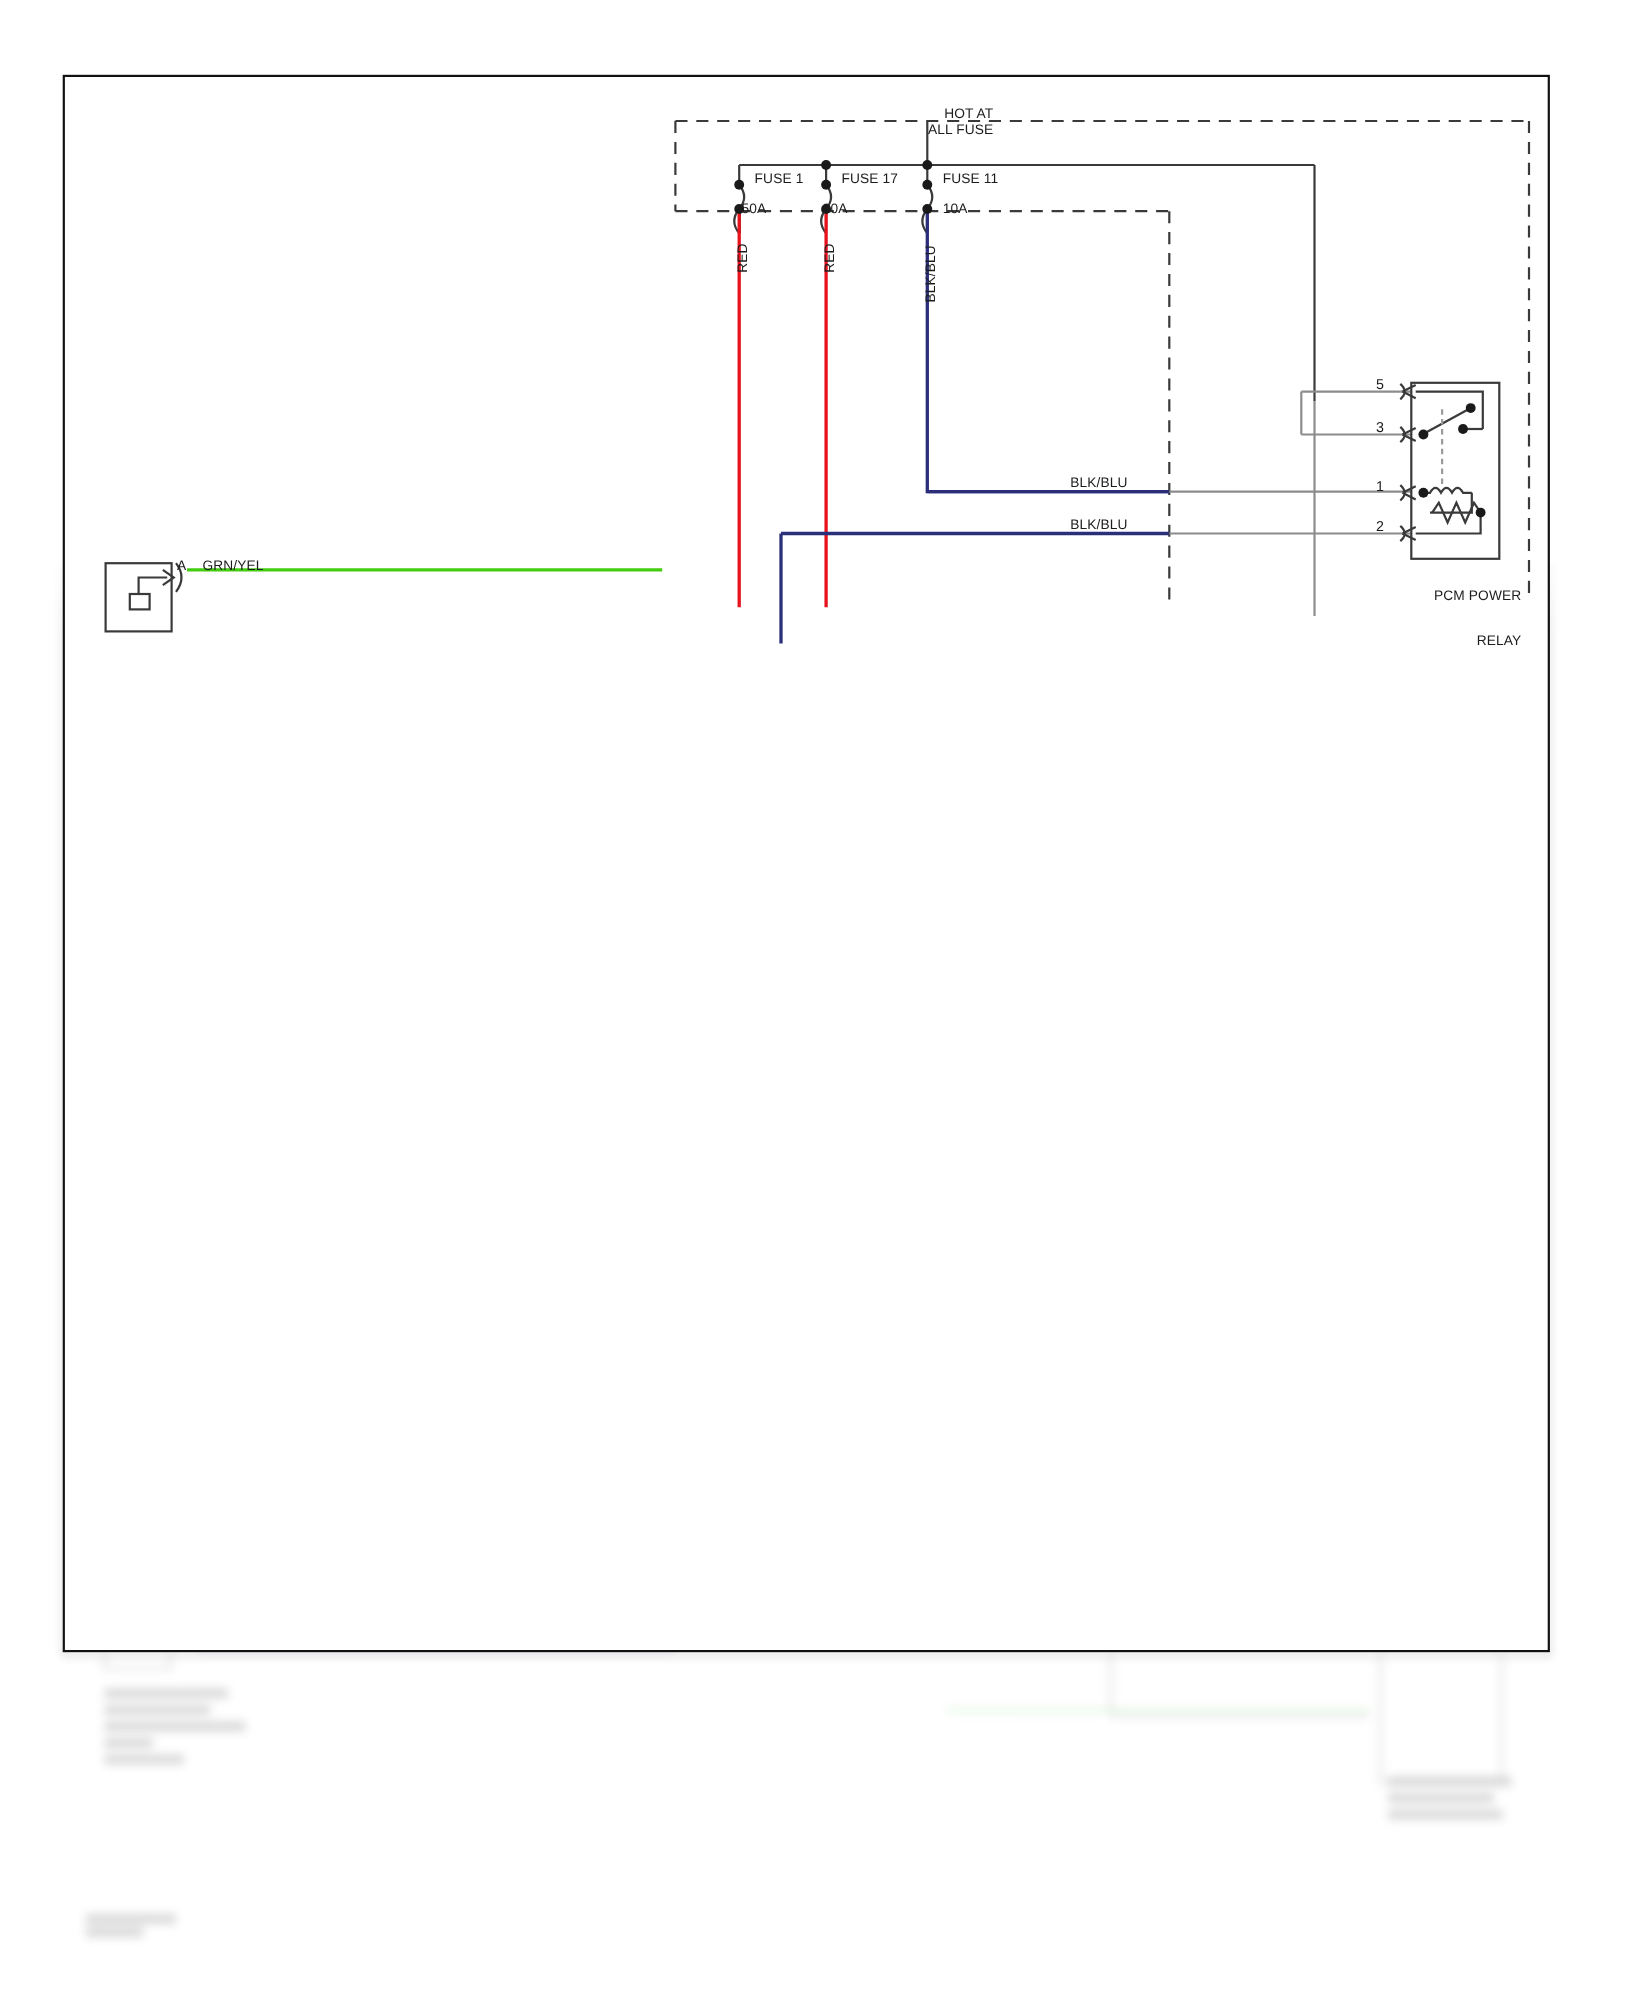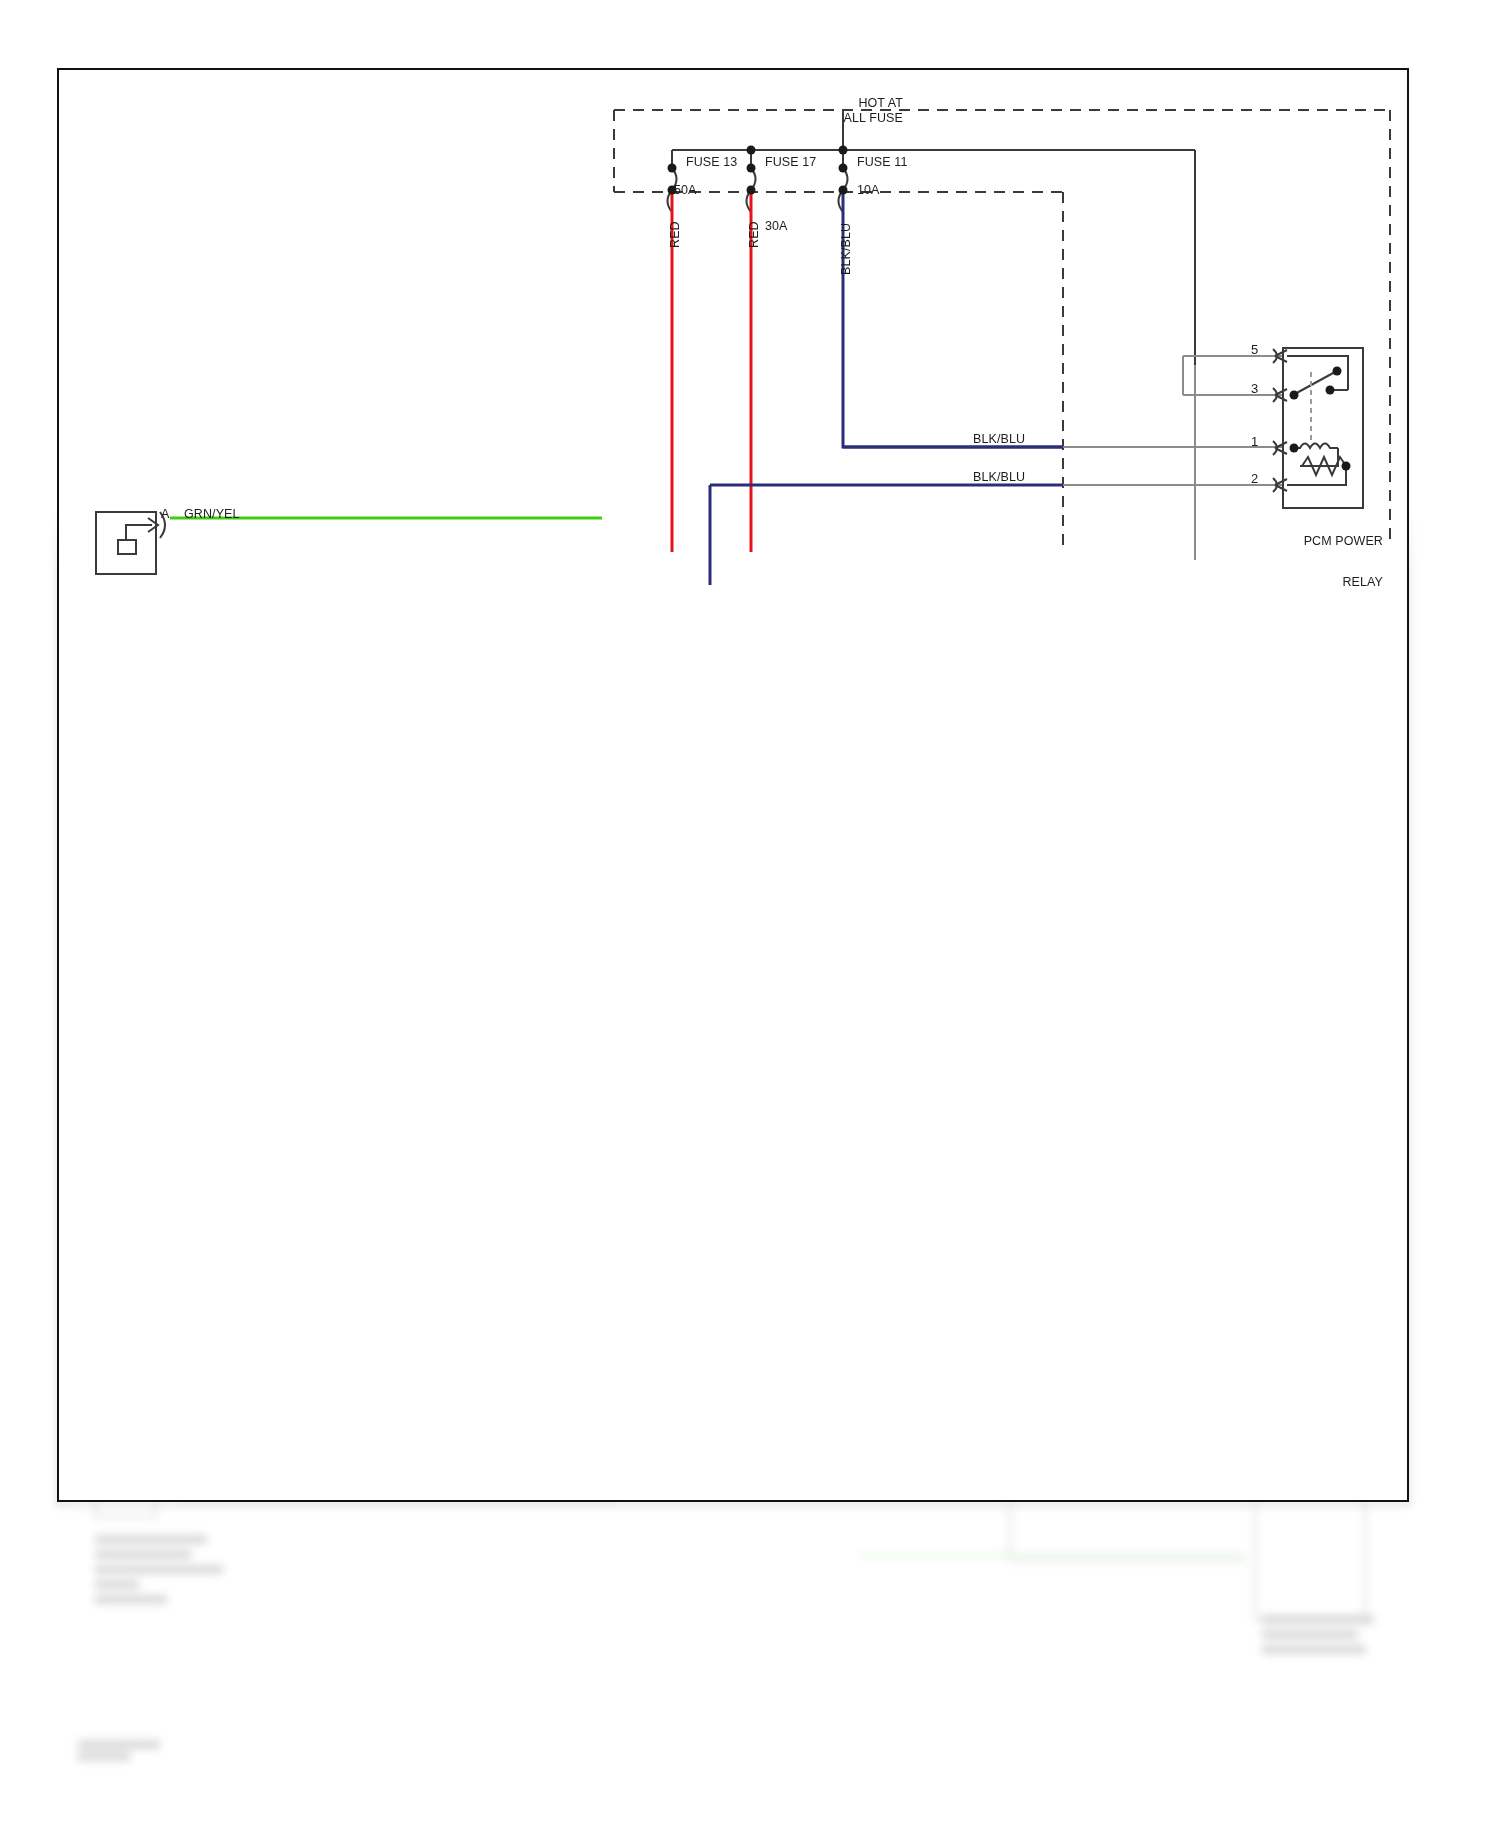--- a/index.html
+++ b/index.html
@@ -290,25 +290,25 @@
       <path d="M148 518 l10 7 l-10 7"></path>
       <path d="M160 512 q10 13 0 26"></path>
       <rect x="118" y="540" width="18" height="14"></rect>
     </g>
     <path d="M170 518 H602" stroke="#44cc11" stroke-width="3" fill="none"></path>
   </svg>
 
   <div class="lbl c" style="left:783px;top:96px;width:120px;">HOT AT</div>
   <div class="lbl c" style="left:783px;top:111px;width:120px;">ALL FUSE</div>
 
-  <div class="lbl" style="left:686px;top:155px;">FUSE 13</div>
+  <div class="lbl" style="left:686px;top:155px;">FUSE 1</div>
   <div class="lbl" style="left:674px;top:183px;">50A</div>
 
   <div class="lbl" style="left:765px;top:155px;">FUSE 17</div>
-  <div class="lbl" style="left:765px;top:183px;margin-top:36px;">30A</div>
+  <div class="lbl" style="left:748px;top:183px;">30A</div>
 
   <div class="lbl" style="left:857px;top:155px;">FUSE 11</div>
   <div class="lbl" style="left:857px;top:183px;">10A</div>
 
   <div class="lbl vert" style="left:668px;top:248px;">RED</div>
   <div class="lbl vert" style="left:747px;top:248px;">RED</div>
   <div class="lbl vert" style="left:839px;top:275px;">BLK/BLU</div>
 
   <div class="lbl" style="left:973px;top:432px;">BLK/BLU</div>
   <div class="lbl" style="left:973px;top:470px;">BLK/BLU</div>

